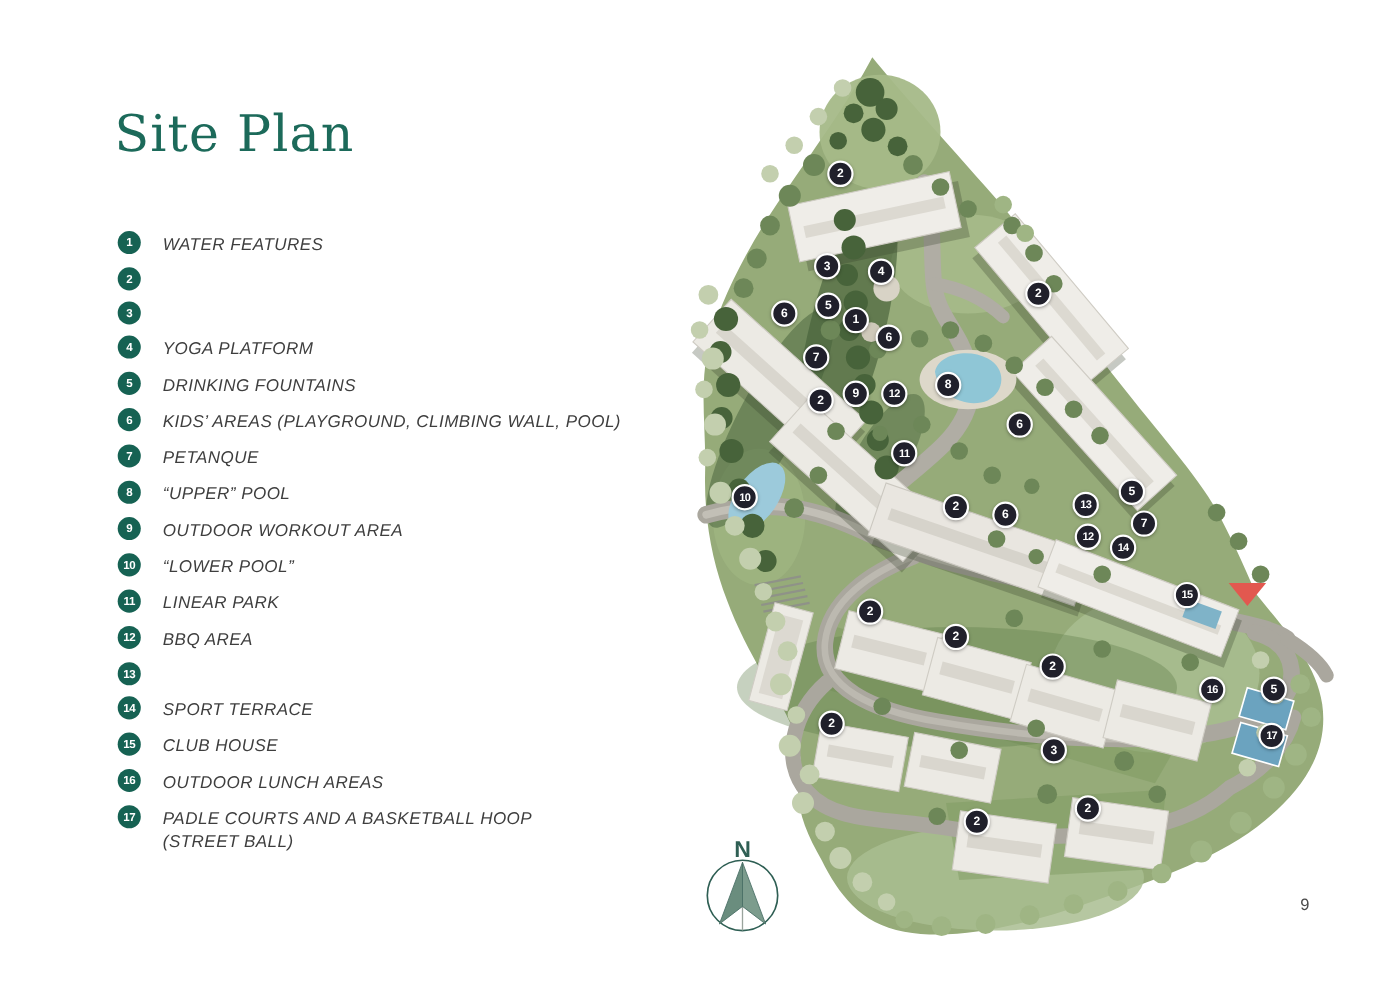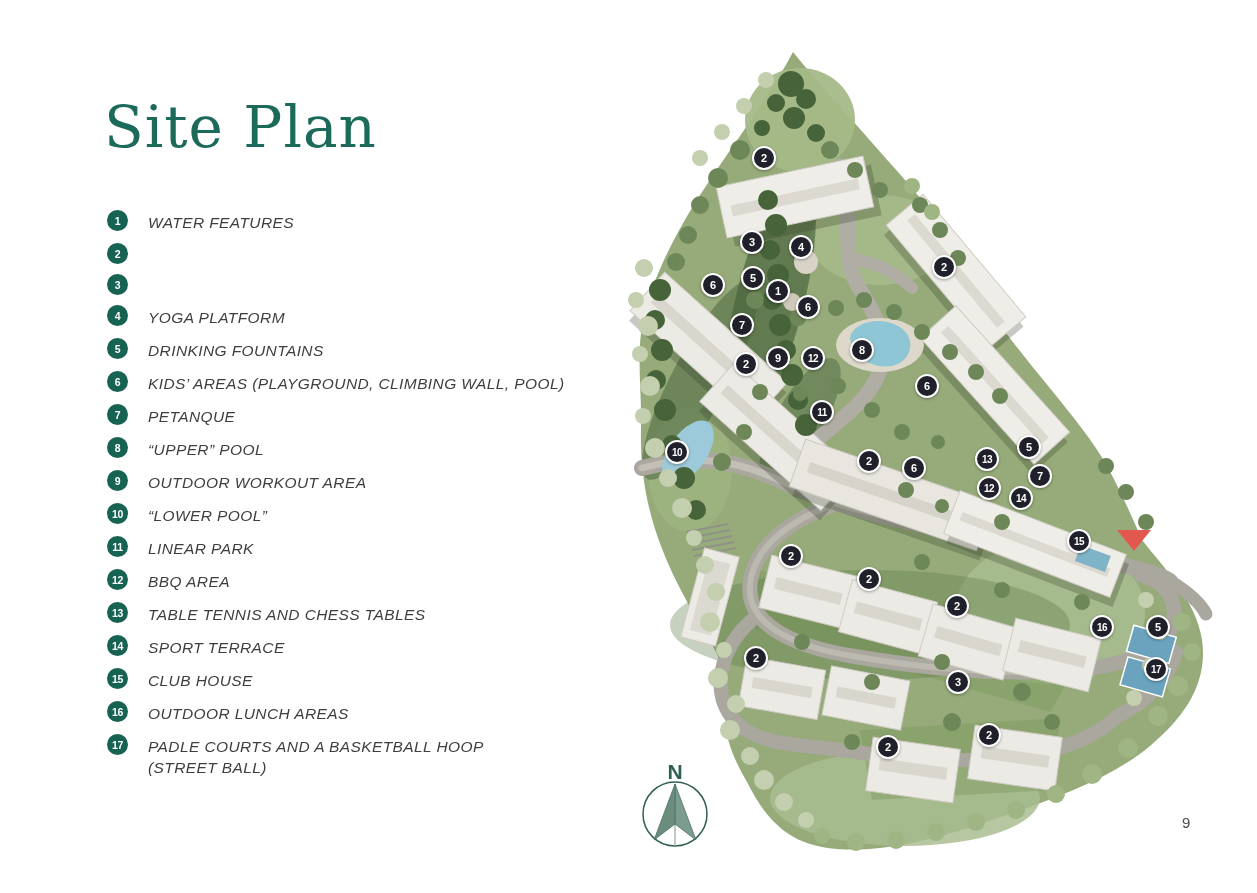--- a/index.html
+++ b/index.html
@@ -3,21 +3,21 @@
 <meta charset="utf-8">
 <style>
   html,body{margin:0;padding:0;background:#ffffff;}
   .page{
     position:relative;width:1257px;height:893px;background:#ffffff;overflow:hidden;
     font-family:"Liberation Sans",sans-serif;
   }
   .title{
     position:absolute;left:104px;top:96px;
     font-family:"DejaVu Serif",serif;font-weight:400;
-    font-size:58px;line-height:1.1;letter-spacing:1px;
+    font-size:46px;line-height:1.1;letter-spacing:1px;
     color:var(--title,#1c6a5a);
   }
   .legend{position:absolute;left:107px;top:210px;width:520px;}
   .legend-row{display:flex;align-items:flex-start;margin-bottom:10px;}
   .badge{
     flex:0 0 auto;width:21px;height:21px;border-radius:50%;
     background:var(--badge,#166253);color:#ffffff;
     display:flex;align-items:center;justify-content:center;
     font-size:10.5px;font-weight:bold;letter-spacing:-0.3px;margin-top:0px;
   }
@@ -406,21 +406,20 @@
       <div class="legend-row">
         <span class="badge">11</span>
         <span class="legend-label">LINEAR PARK</span>
       </div>
       <div class="legend-row">
         <span class="badge">12</span>
         <span class="legend-label">BBQ AREA</span>
       </div>
       <div class="legend-row">
         <span class="badge">13</span>
-        <span class="legend-label">TABLE TENNIS AND CHESS TABLES</span>
       </div>
       <div class="legend-row">
         <span class="badge">14</span>
         <span class="legend-label">SPORT TERRACE</span>
       </div>
       <div class="legend-row">
         <span class="badge">15</span>
         <span class="legend-label">CLUB HOUSE</span>
       </div>
       <div class="legend-row">

